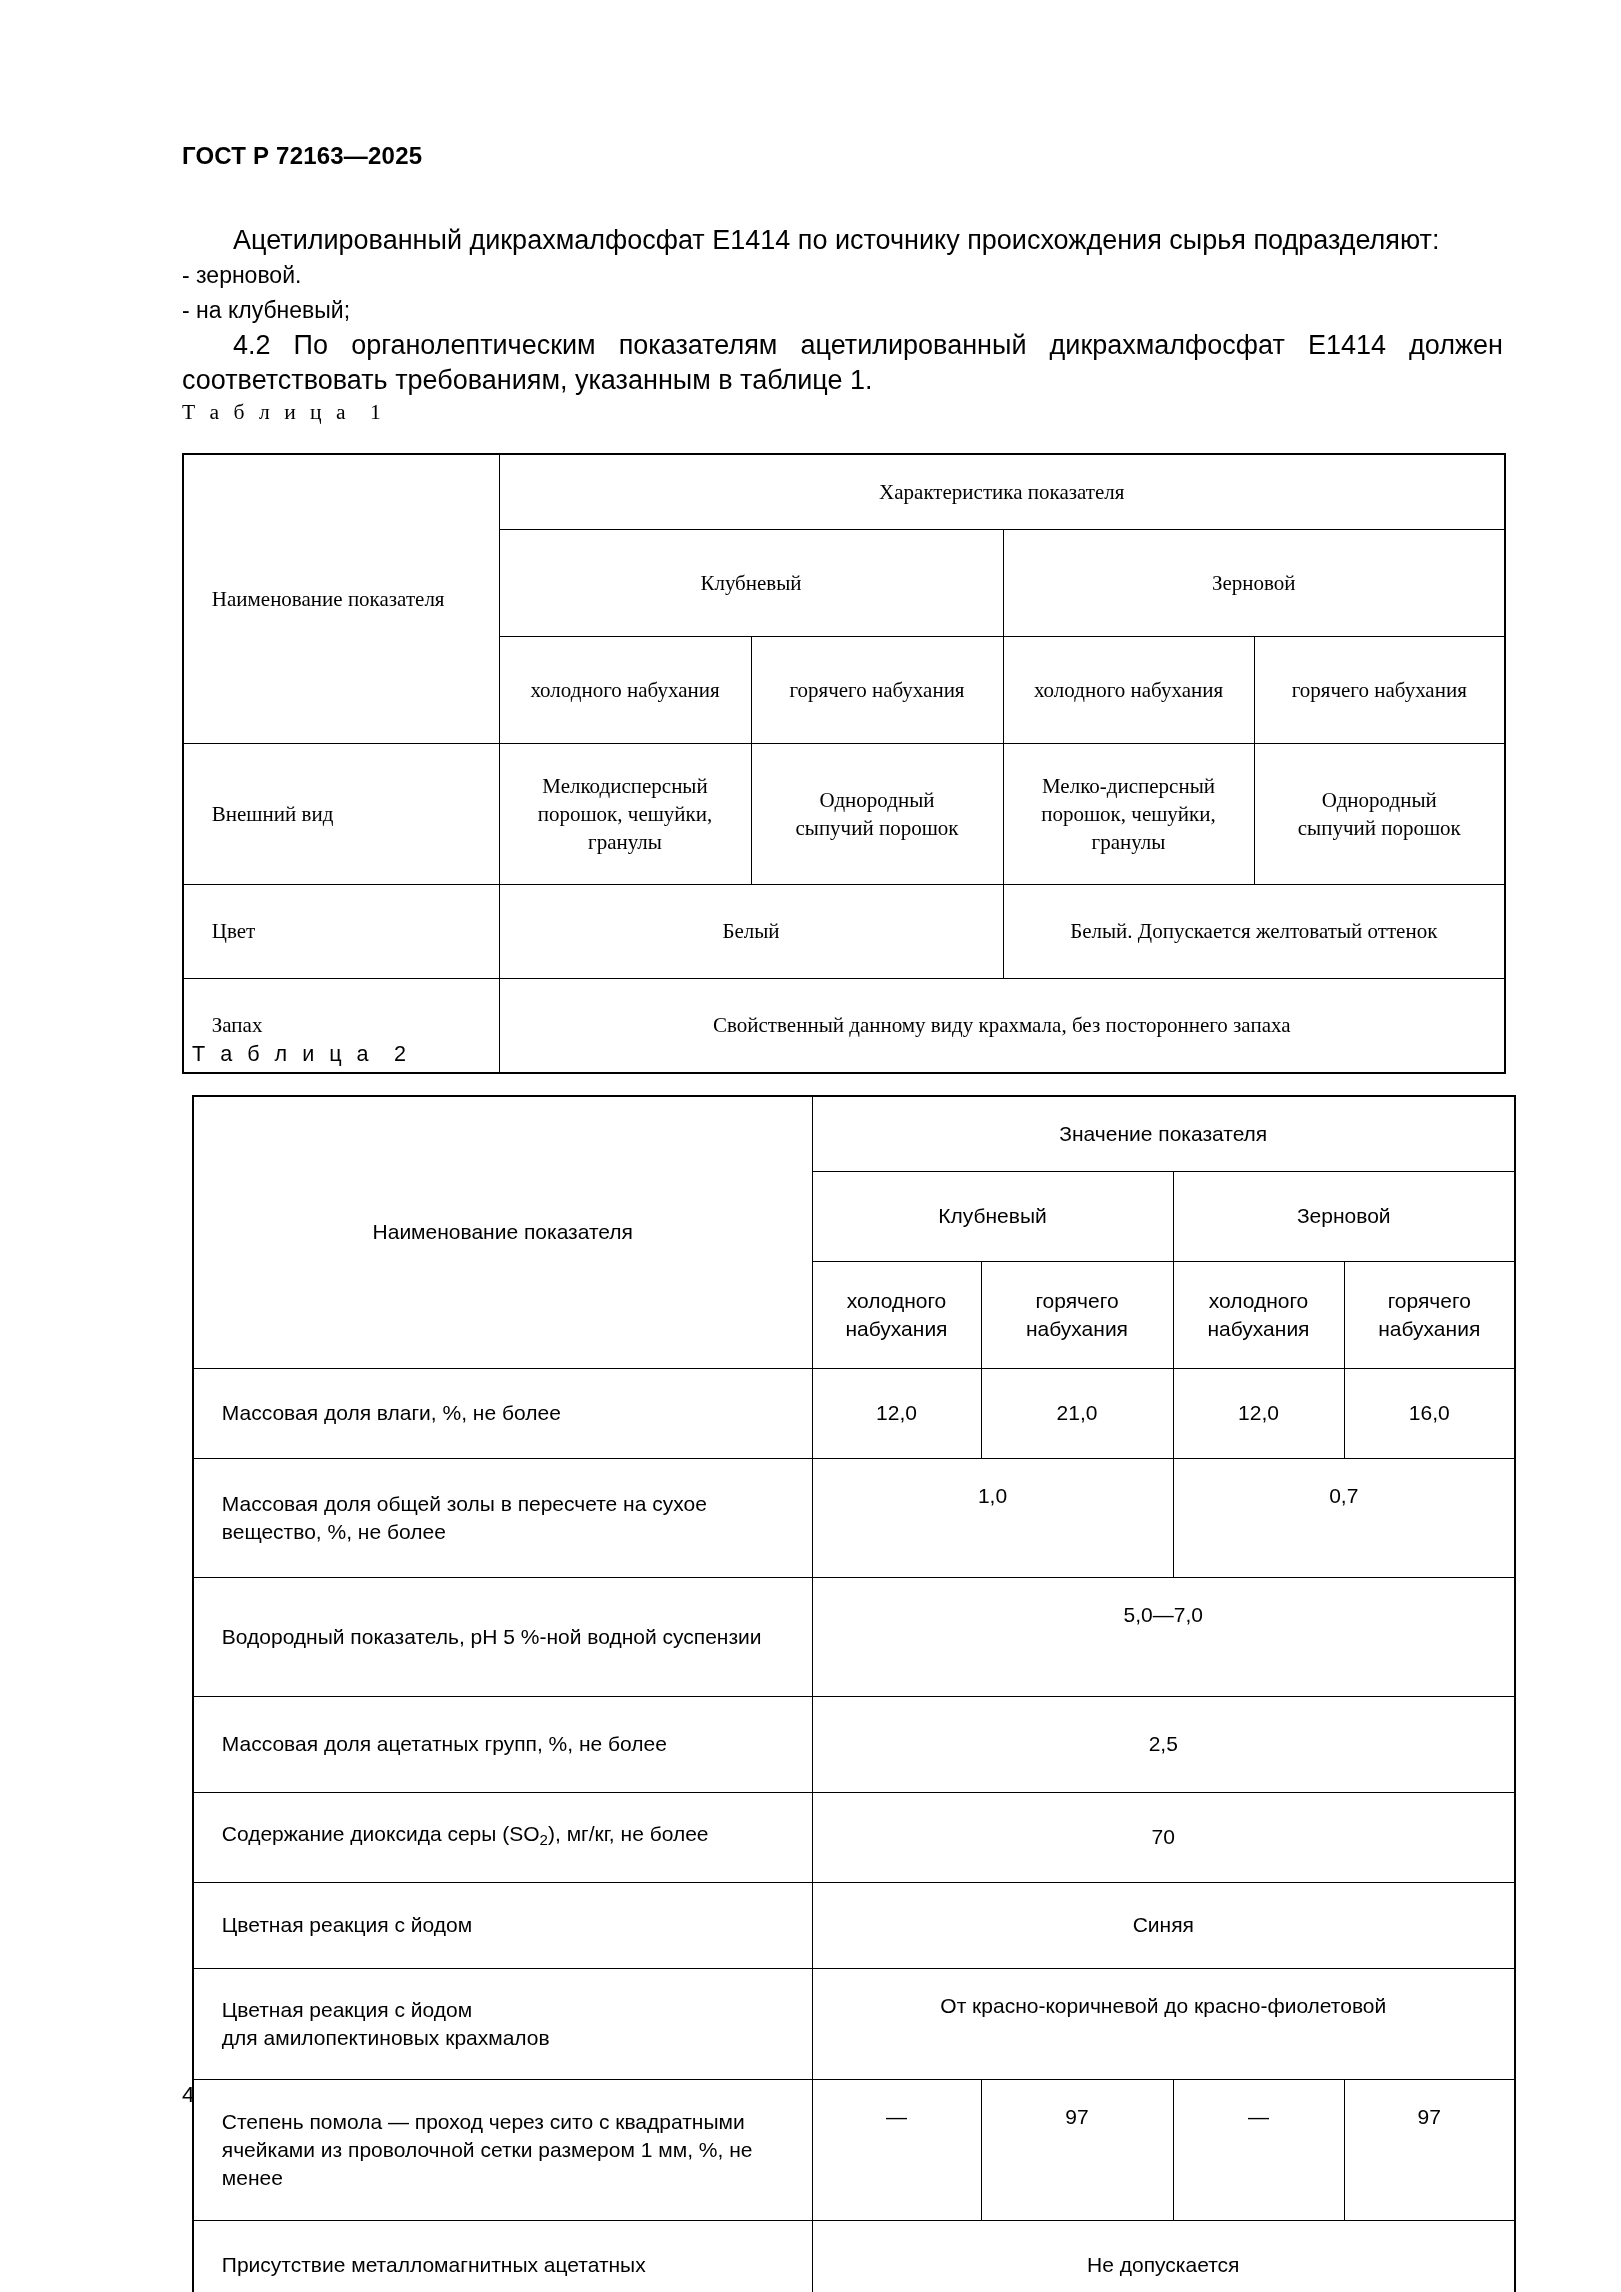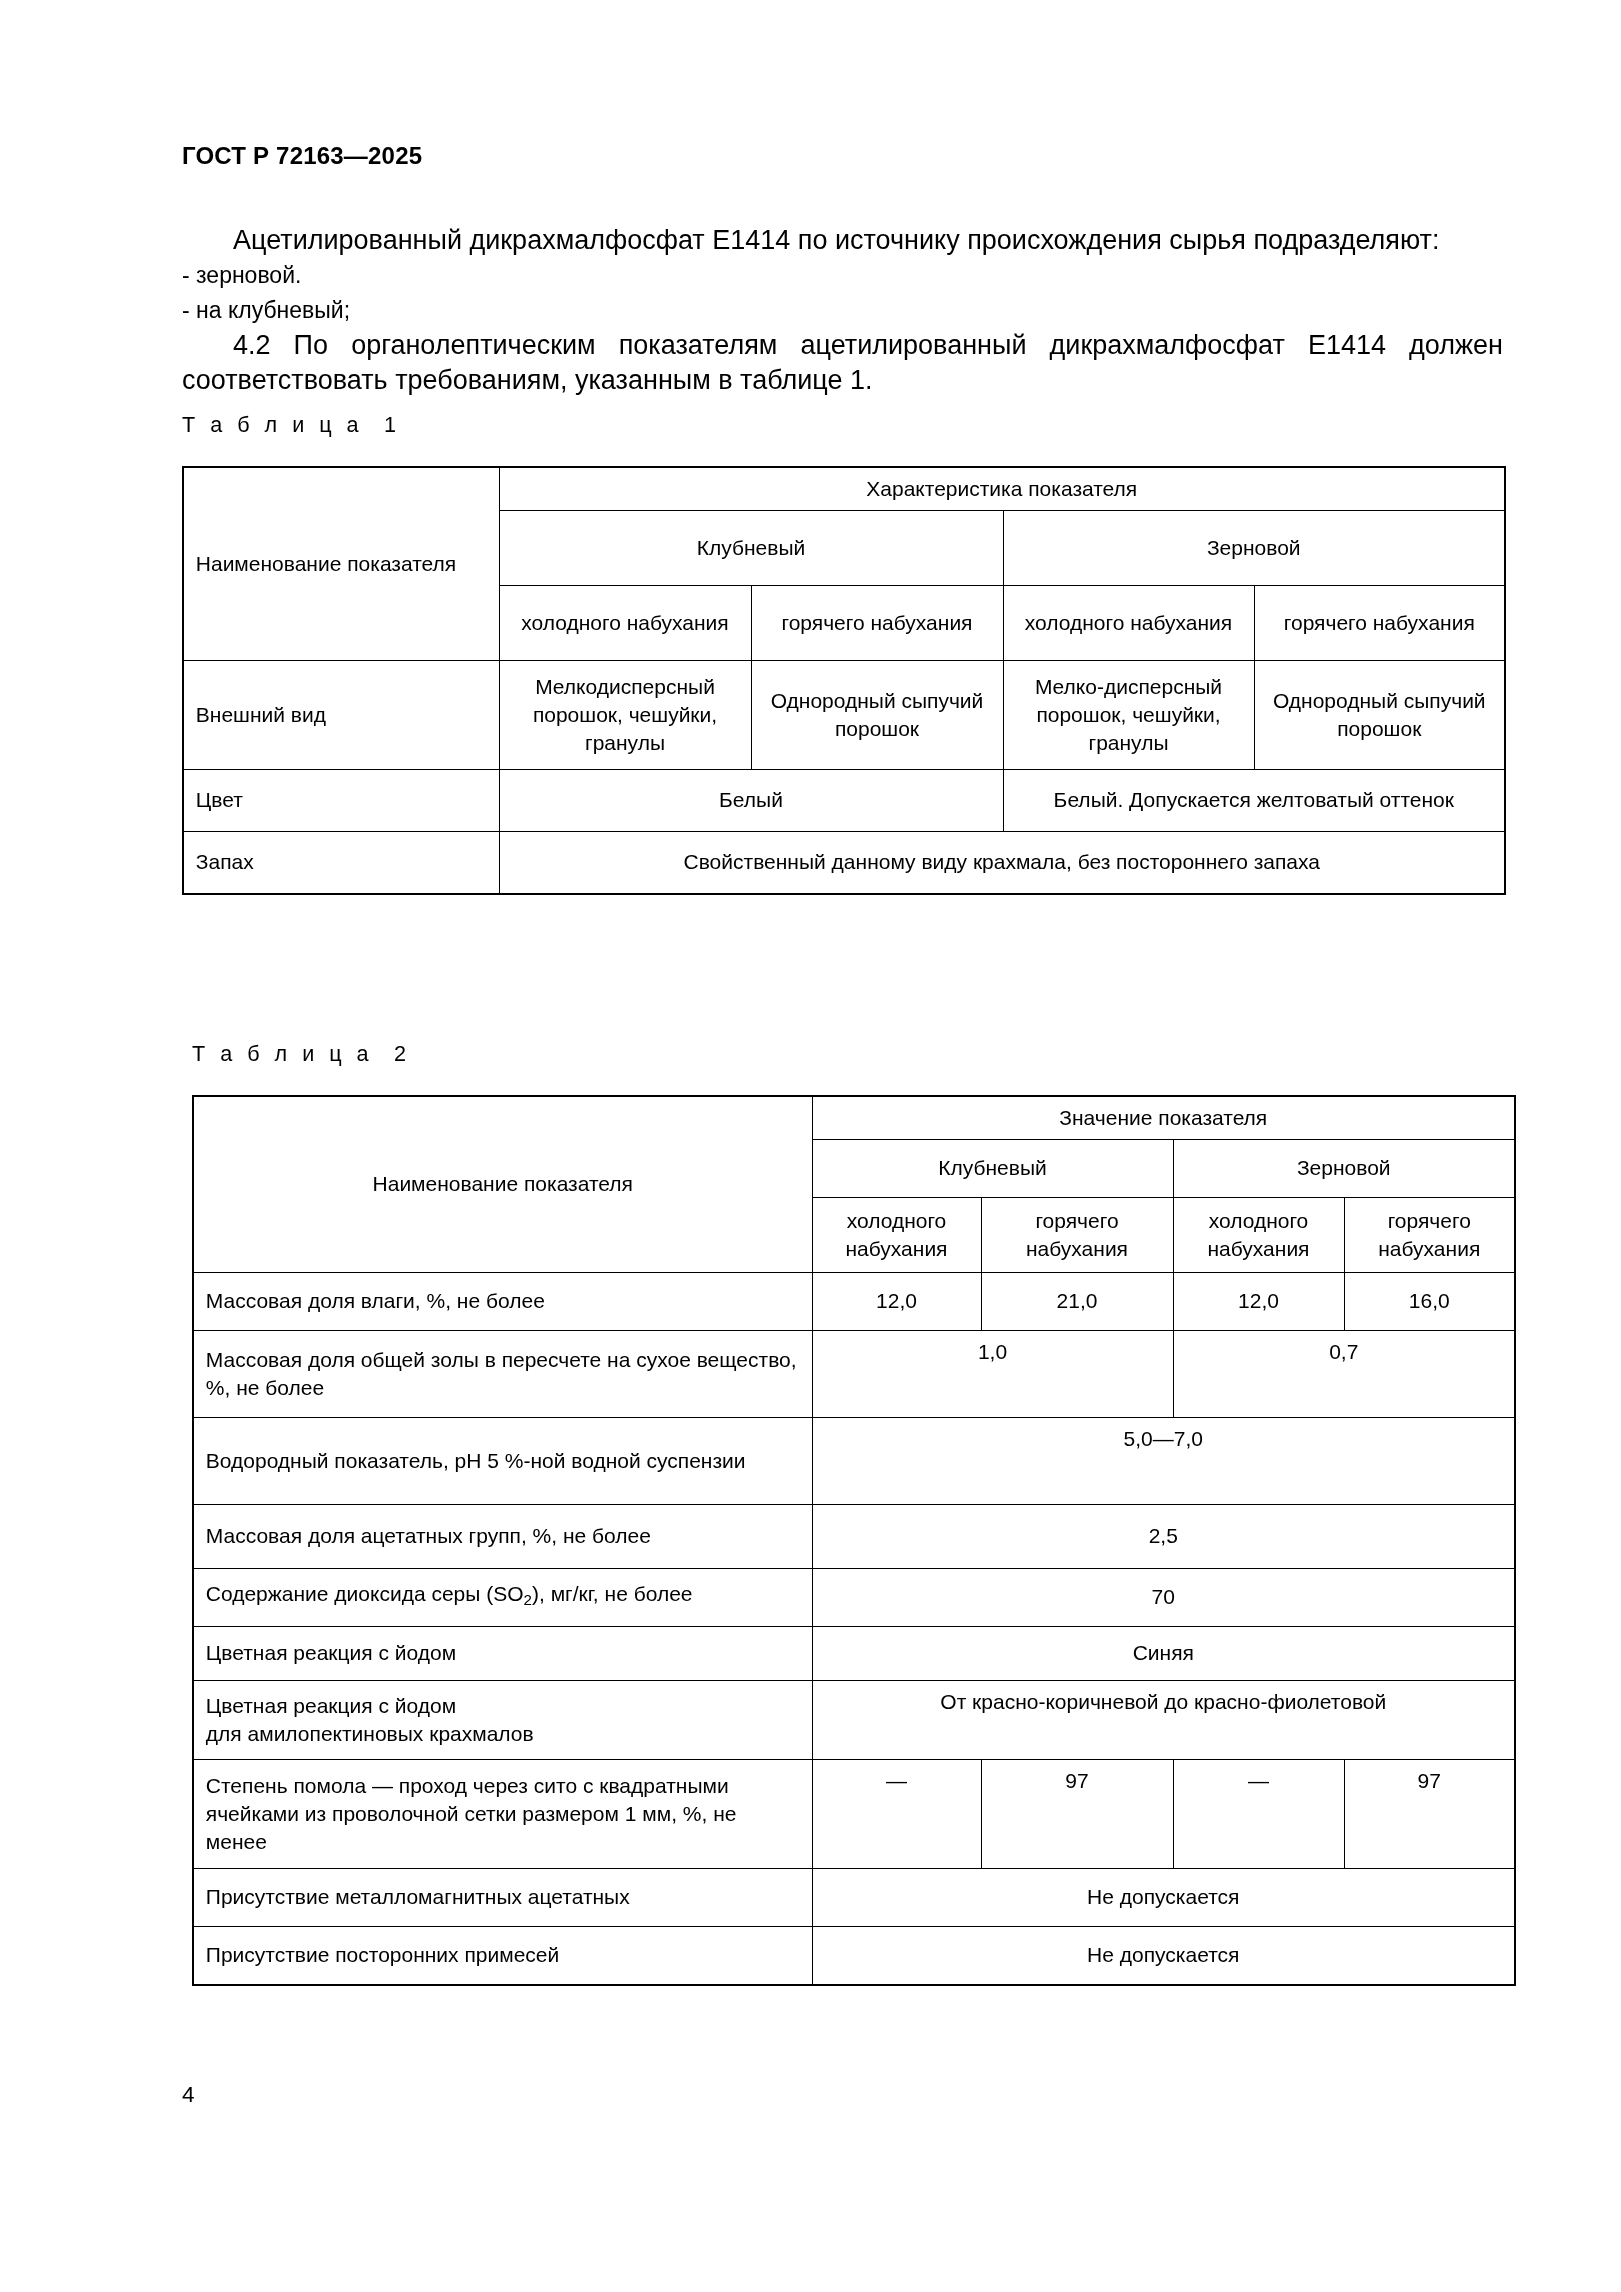--- a/index.html
+++ b/index.html
@@ -75,41 +75,41 @@
   
   table.gost {
     border-collapse: collapse;
     table-layout: fixed;
     width: 1321px;
     font-size: 21px;
   }
   table.gost td,
   table.gost th {
     border: 1.3px solid #000000;
-    padding: 0;
+    padding: 16px;
     font-weight: normal;
     vertical-align: middle;
     line-height: 28px;
   }
   table.gost .cell-pad {
     padding: 6.9px 11.8px;
     display: block;
   }
   table.gost .c  { text-align: center; }
   table.gost .l  { text-align: left; }
   
   table.gost {
     border: 2.4px solid #000;
   }
   td.thick-top    { border-top-width: 2.4px; }
   td.thick-bottom { border-bottom-width: 2.4px; }
   td.thick-right  { border-right-width: 2.4px; }
   td.thick-left   { border-left-width: 2.4px; }
 
-  .t1-wrap { position: absolute; left: 182px; top: 412px; }
+  .t1-wrap { position: absolute; left: 182px; top: 400px; font-family: Liberation Serif, serif; }
   .t1-table-wrap { margin-top: 28px; }
 
   .t2-wrap { position: absolute; left: 192px; top: 980px; }
   .t2-table-wrap { margin-top: 28px; }
 
   sub { font-size: 0.72em; vertical-align: -0.28em; }
 
   
   .folio {
     position: absolute;

